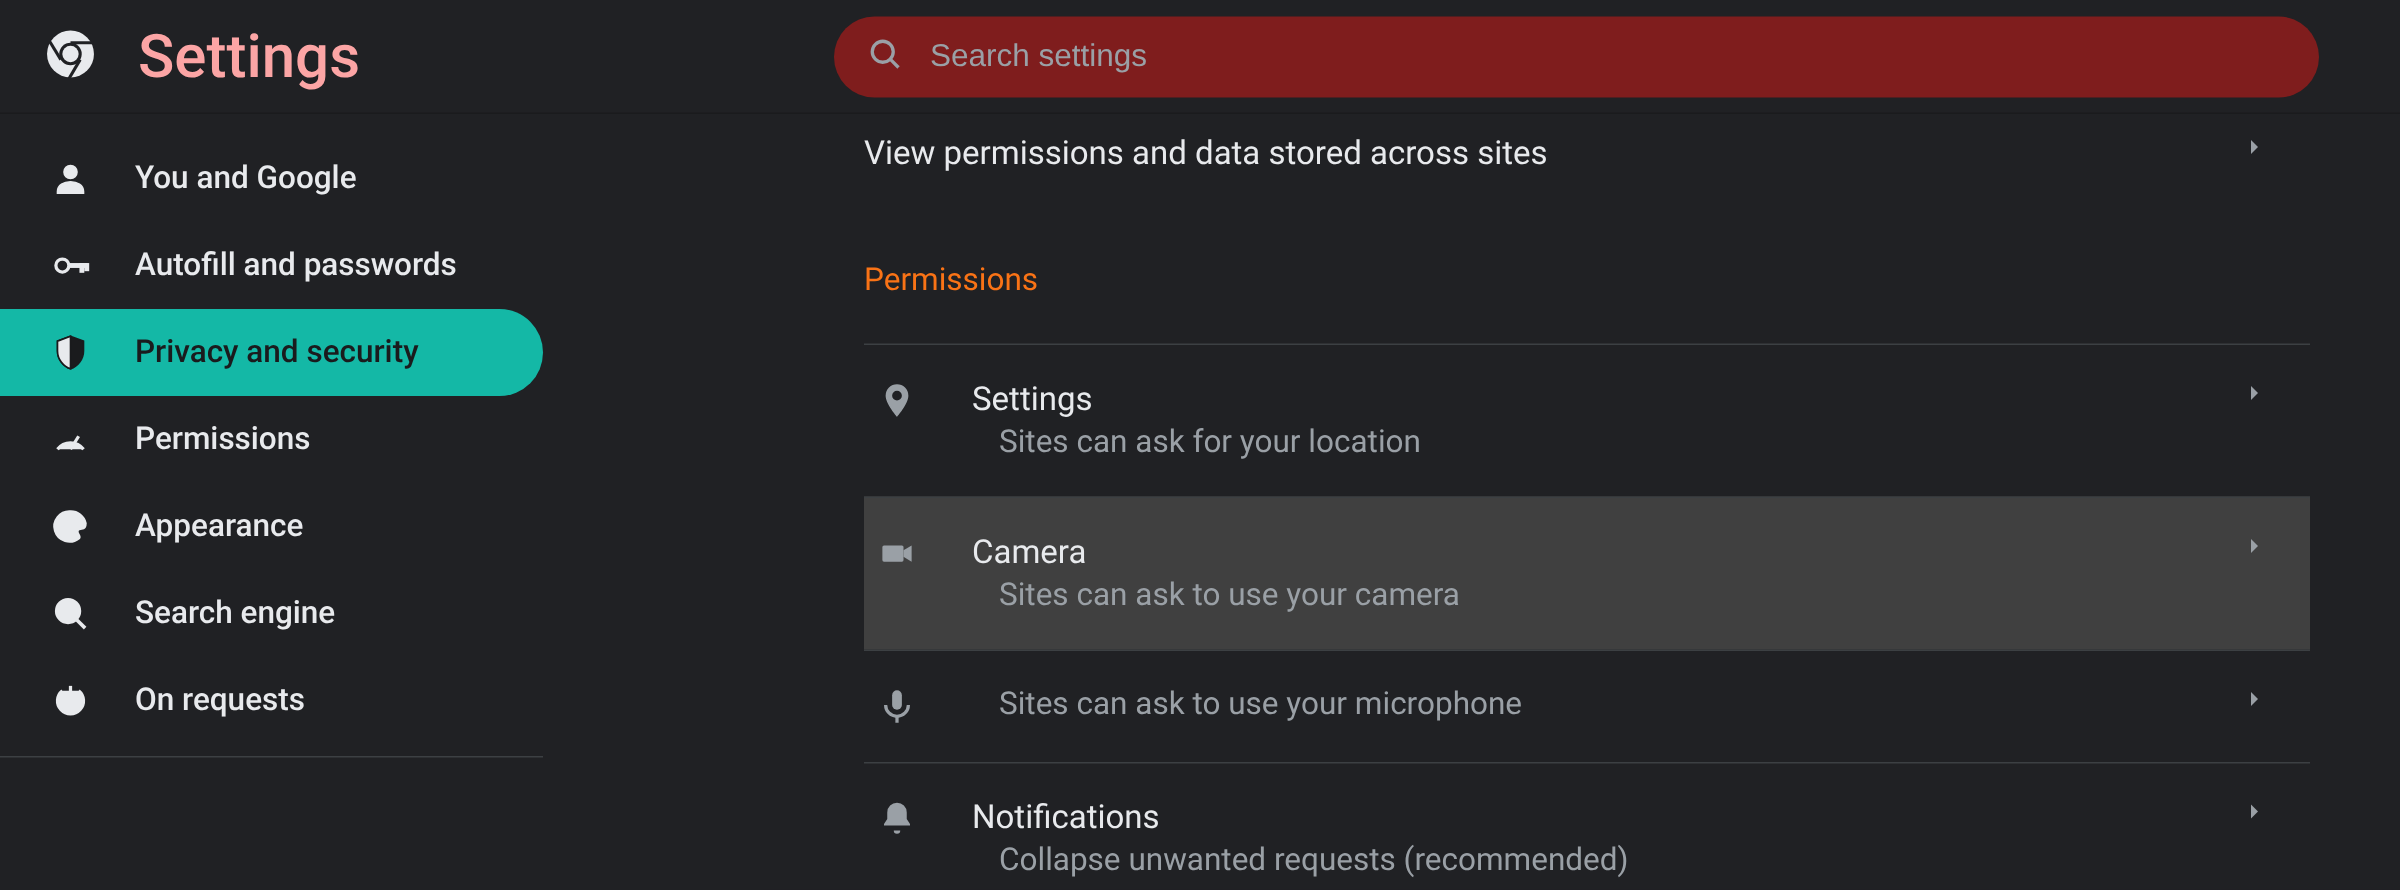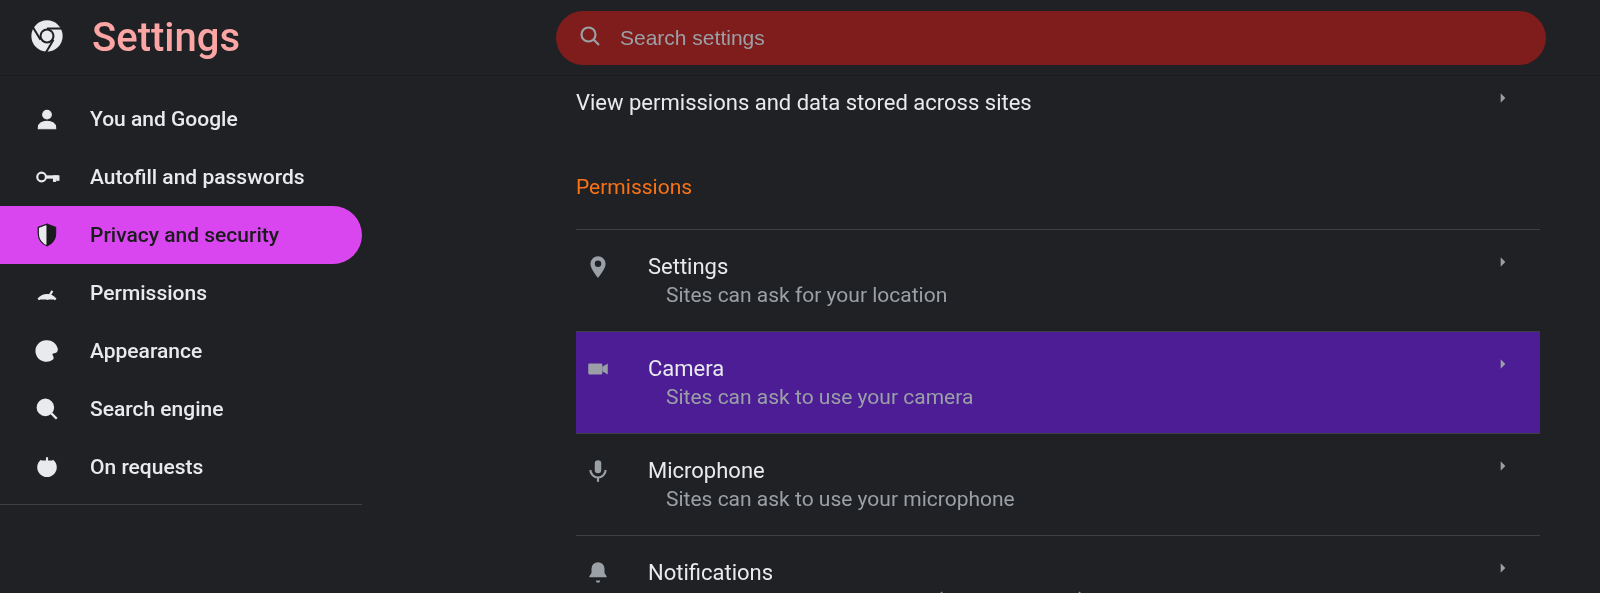--- a/index.html
+++ b/index.html
@@ -67,21 +67,21 @@
     align-items: center;
     height: 58px;
     padding-left: 34px;
     gap: 30px;
     font-size: 21px;
     font-weight: 500;
     color: #e8eaed;
     cursor: pointer;
   }
   .sidebar-item.active {
-    background: #d946ef;
+    background: #14b8a6;
     color: #1a1b1d;
     border-top-right-radius: 29px;
     border-bottom-right-radius: 29px;
   }
   .sidebar-item.active svg { fill: #1a1b1d; stroke: #1a1b1d; }
   .sidebar-item svg { width: 26px; height: 26px; fill: #e8eaed; stroke: #e8eaed; flex-shrink: 0; }
   .sidebar hr { border: none; border-top: 1px solid #3c4043; margin: 8px 0 0 0; }
 
   
   .main {
@@ -94,21 +94,21 @@
     margin-right: 60px;
   }
   .row {
     display: flex;
     padding: 24px 30px 24px 0;
     gap: 28px;
     border-top: 1px solid #3c4043;
     cursor: pointer;
   }
   .row.first-row { border-top: none; padding-top: 14px; padding-bottom: 30px; }
-  .row.hovered { background: #4c1d95; }
+  .row.hovered { background: #404040; }
   .row-icon { width: 44px; display: flex; justify-content: center; }
   .row-icon svg { width: 26px; height: 26px; fill: #9aa0a6; }
   .row-text { flex: 1; display: flex; flex-direction: column; gap: 4px; }
   .row-title { font-size: 22px; color: #e8eaed; }
   .row-sub { font-size: 21px; color: #9aa0a6; margin-left: 18px; }
   .row-arrow svg { width: 14px; height: 14px; fill: #9aa0a6; }
   .section-label {
     font-size: 21px;
     color: #f97316;
     padding: 30px 0 30px 0;
@@ -267,21 +267,20 @@
 
         <div class="row">
           <span class="row-icon">
             <svg viewBox="0 0 24 24">
                 <rect x="9" y="2" width="6" height="12" rx="3"></rect>
                 <path d="M5 11a7 7 0 0 0 14 0" fill="none" stroke="#9aa0a6" stroke-width="2"></path>
                 <line x1="12" y1="18" x2="12" y2="22" stroke="#9aa0a6" stroke-width="2"></line>
               </svg>
           </span>
           <div class="row-text">
-            <span class="row-title">Microphone</span>
             <span class="row-sub">Sites can ask to use your microphone</span>
           </div>
           <span class="row-arrow">
             <svg viewBox="0 0 24 24">
                 <path d="M8 4l8 8-8 8z"></path>
               </svg>
           </span>
         </div>
 
         <div class="row" style="border-bottom:none">

